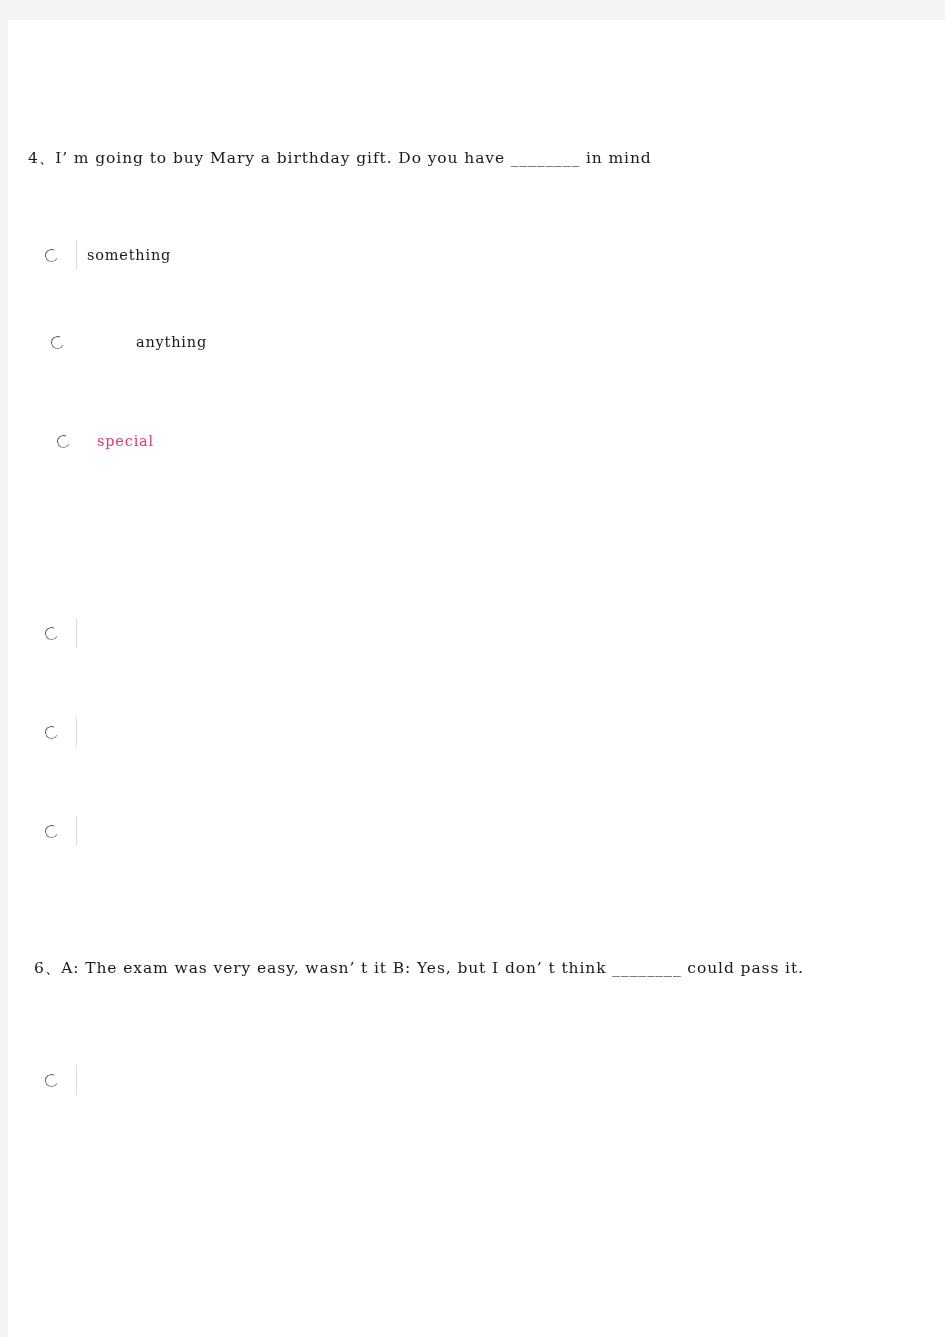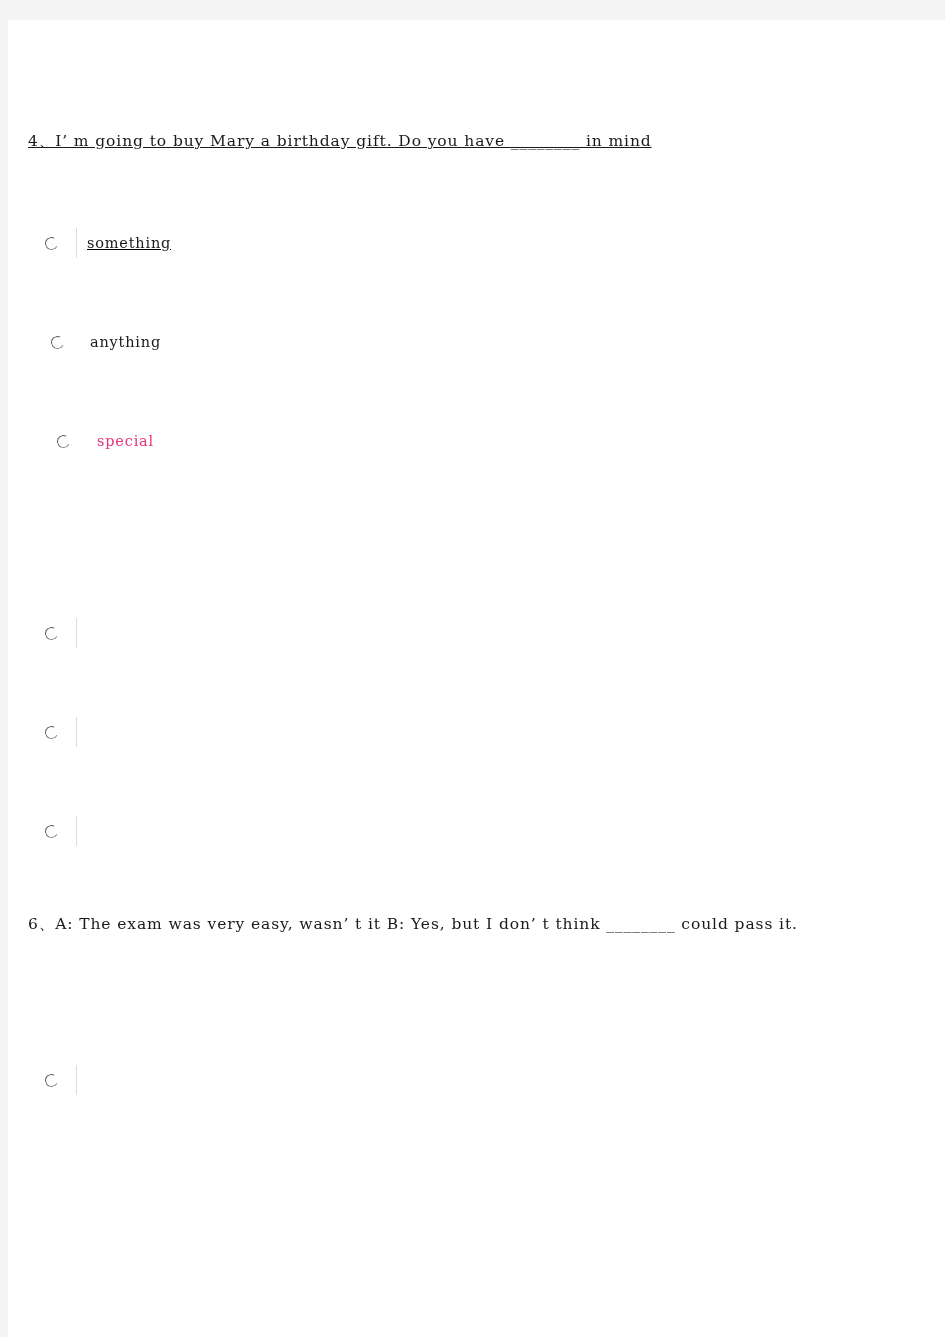--- a/index.html
+++ b/index.html
@@ -87,29 +87,29 @@
   .option-label.accent {
     color: #e8357a;
   }
 </style>
 </head>
 <body>
 
 <div id="paper">
   <div class="quiz">
 
-    <div class="question" style="top:97px;text-decoration:underline;">4、I’ m going to buy Mary a birthday gift. Do you have ________ in mind</div>
+    <div class="question" style="top:114px;">4、I’ m going to buy Mary a birthday gift. Do you have ________ in mind</div>
 
-    <div class="option" style="top:208px; left:37px;text-decoration:underline;">
+    <div class="option" style="top:220px; left:37px;">
       <span class="radio"></span>
       <span class="divider"></span>
       <span class="option-label" style="margin-left:10px;">something</span>
     </div>
 
-    <div class="option" style="top:307px; left:43px;">
+    <div class="option" style="top:307px; left:43px;gap:46px;">
       <span class="radio"></span>
       <span class="option-label" style="margin-left:26px;">anything</span>
     </div>
 
     <div class="option" style="top:406px; left:49px;align-items:center;">
       <span class="radio"></span>
       <span class="option-label accent" style="margin-left:27px;">special</span>
     </div>
 
 
@@ -124,21 +124,21 @@
       <span class="divider"></span>
       <span class="option-label" style="margin-left:10px;"></span>
     </div>
 
     <div class="option" style="top:796px; left:37px;">
       <span class="radio"></span>
       <span class="divider"></span>
       <span class="option-label" style="margin-left:10px;"></span>
     </div>
 
-    <div class="question" style="top:880px;">6、A: The exam was very easy, wasn’ t it B: Yes, but I don’ t think ________ could pass it.</div>
+    <div class="question" style="top:924px;margin-left:6px;">6、A: The exam was very easy, wasn’ t it B: Yes, but I don’ t think ________ could pass it.</div>
 
     <div class="option" style="top:1045px; left:37px;">
       <span class="radio"></span>
       <span class="divider"></span>
       <span class="option-label" style="margin-left:10px;"></span>
     </div>
 
   </div>
 </div>
 

